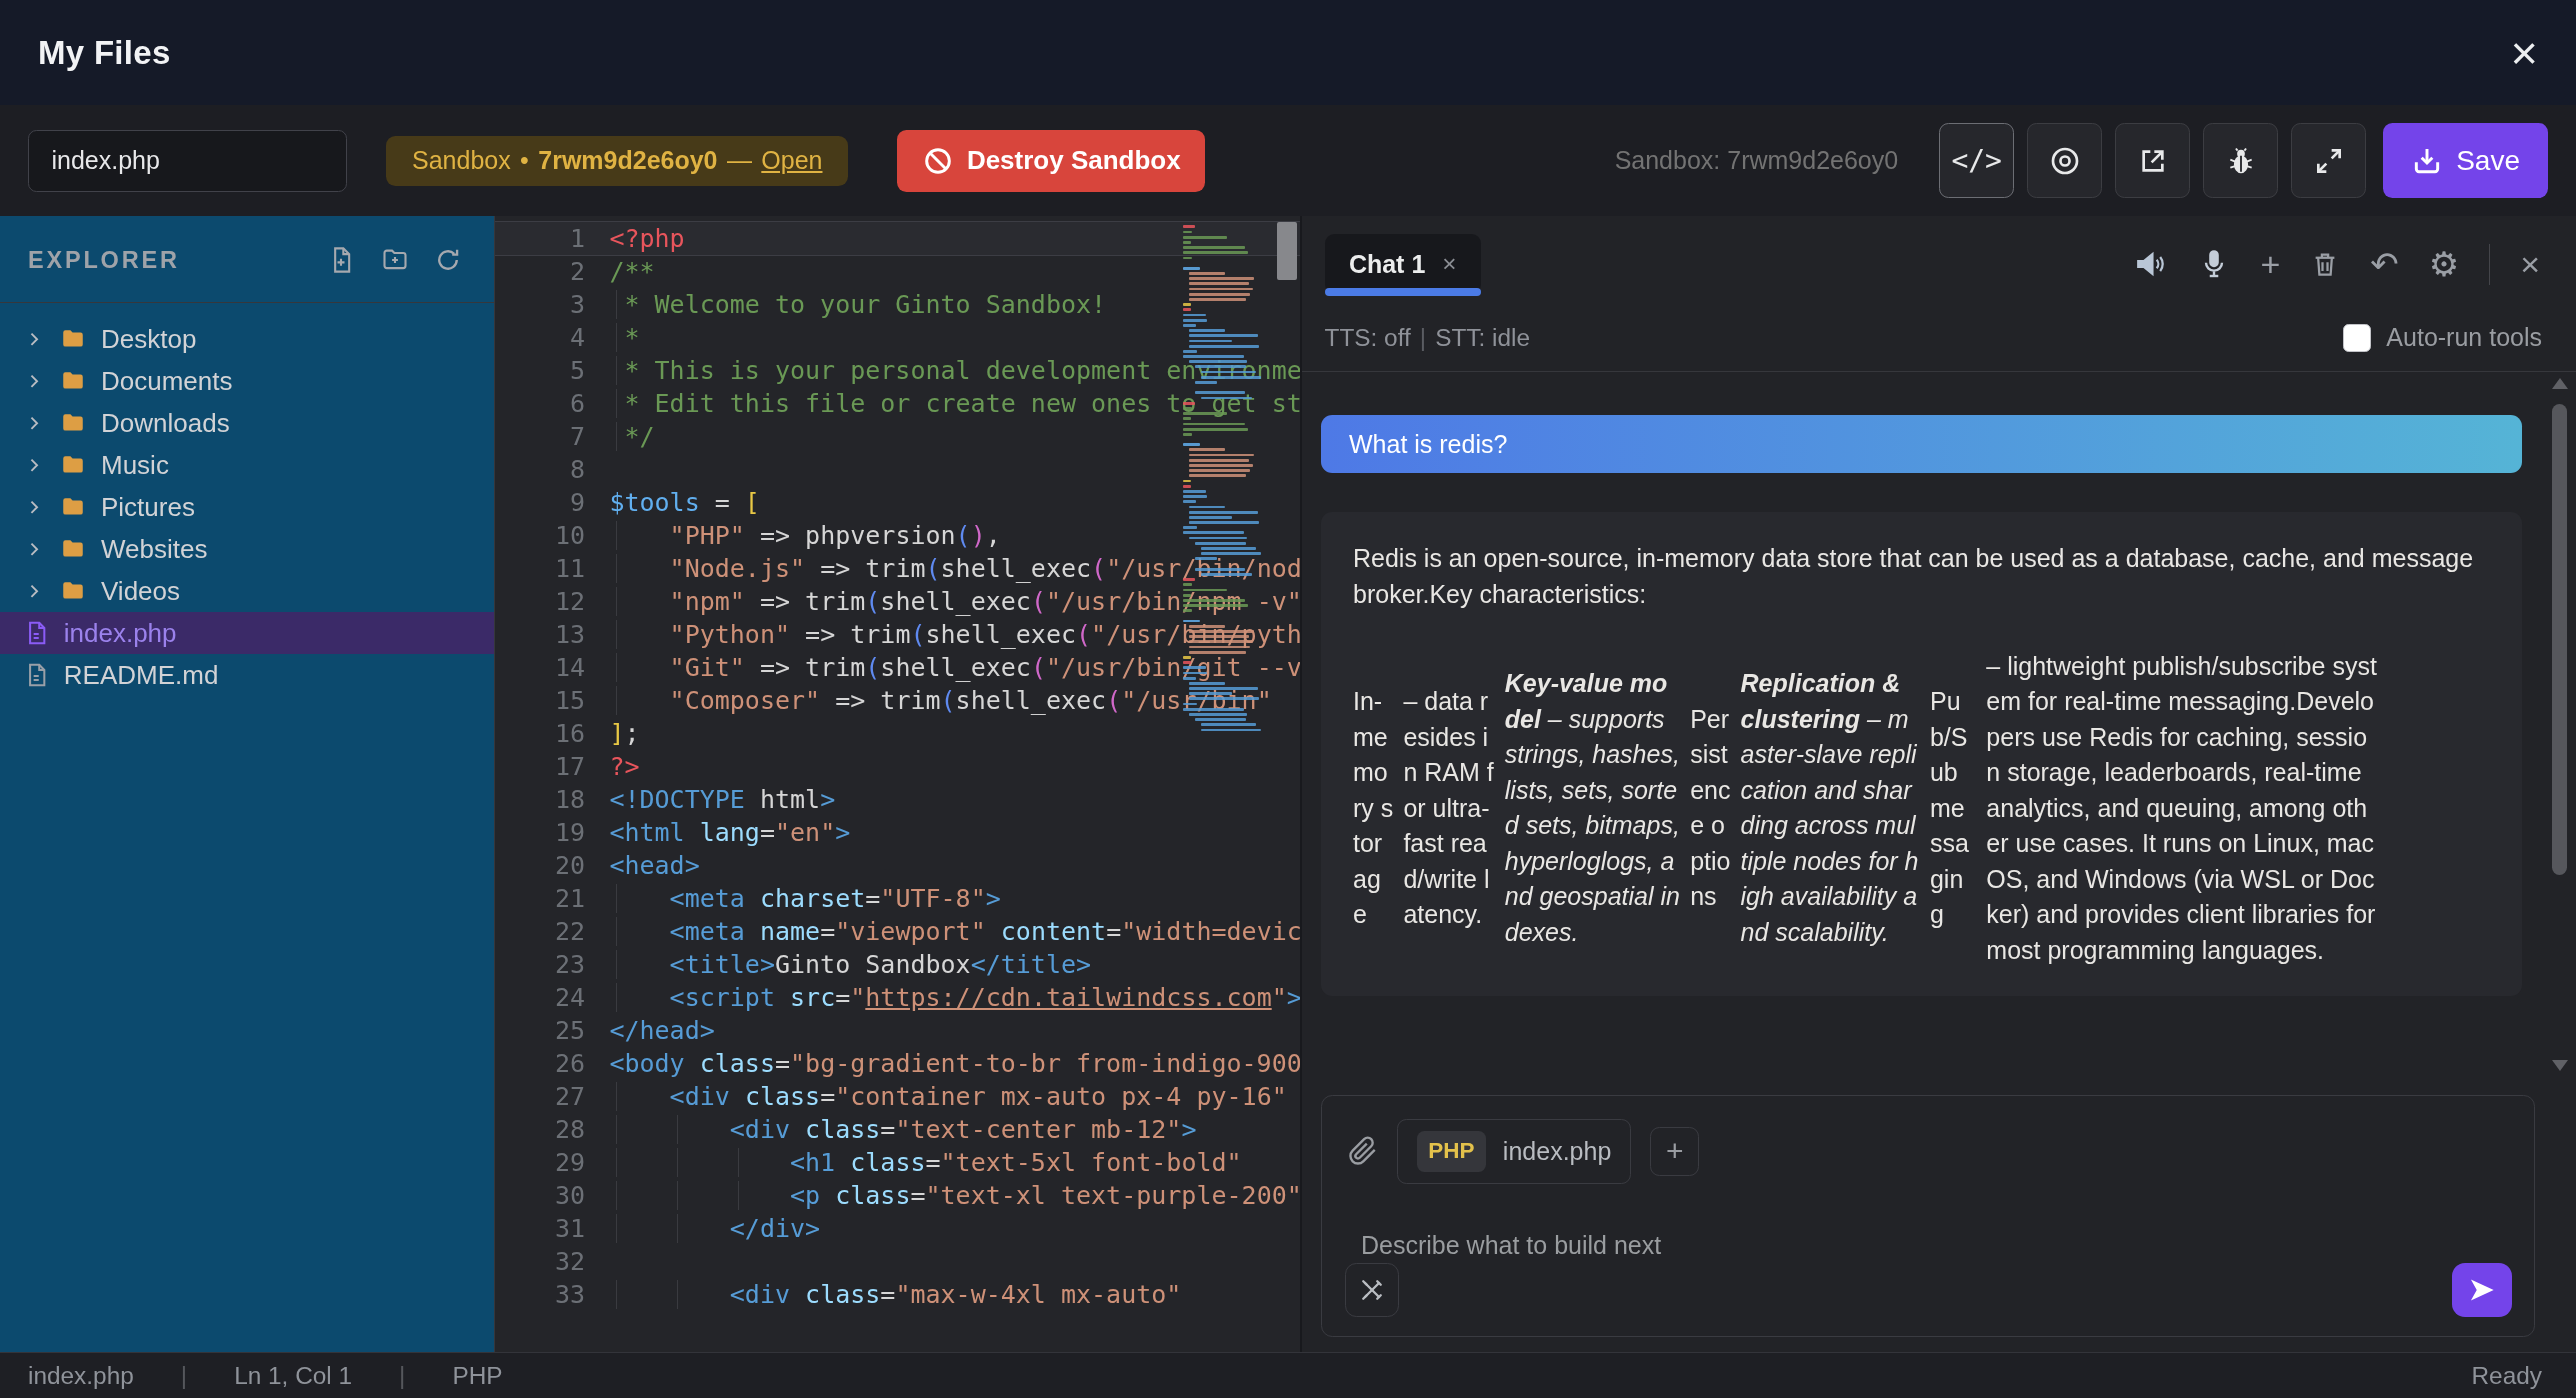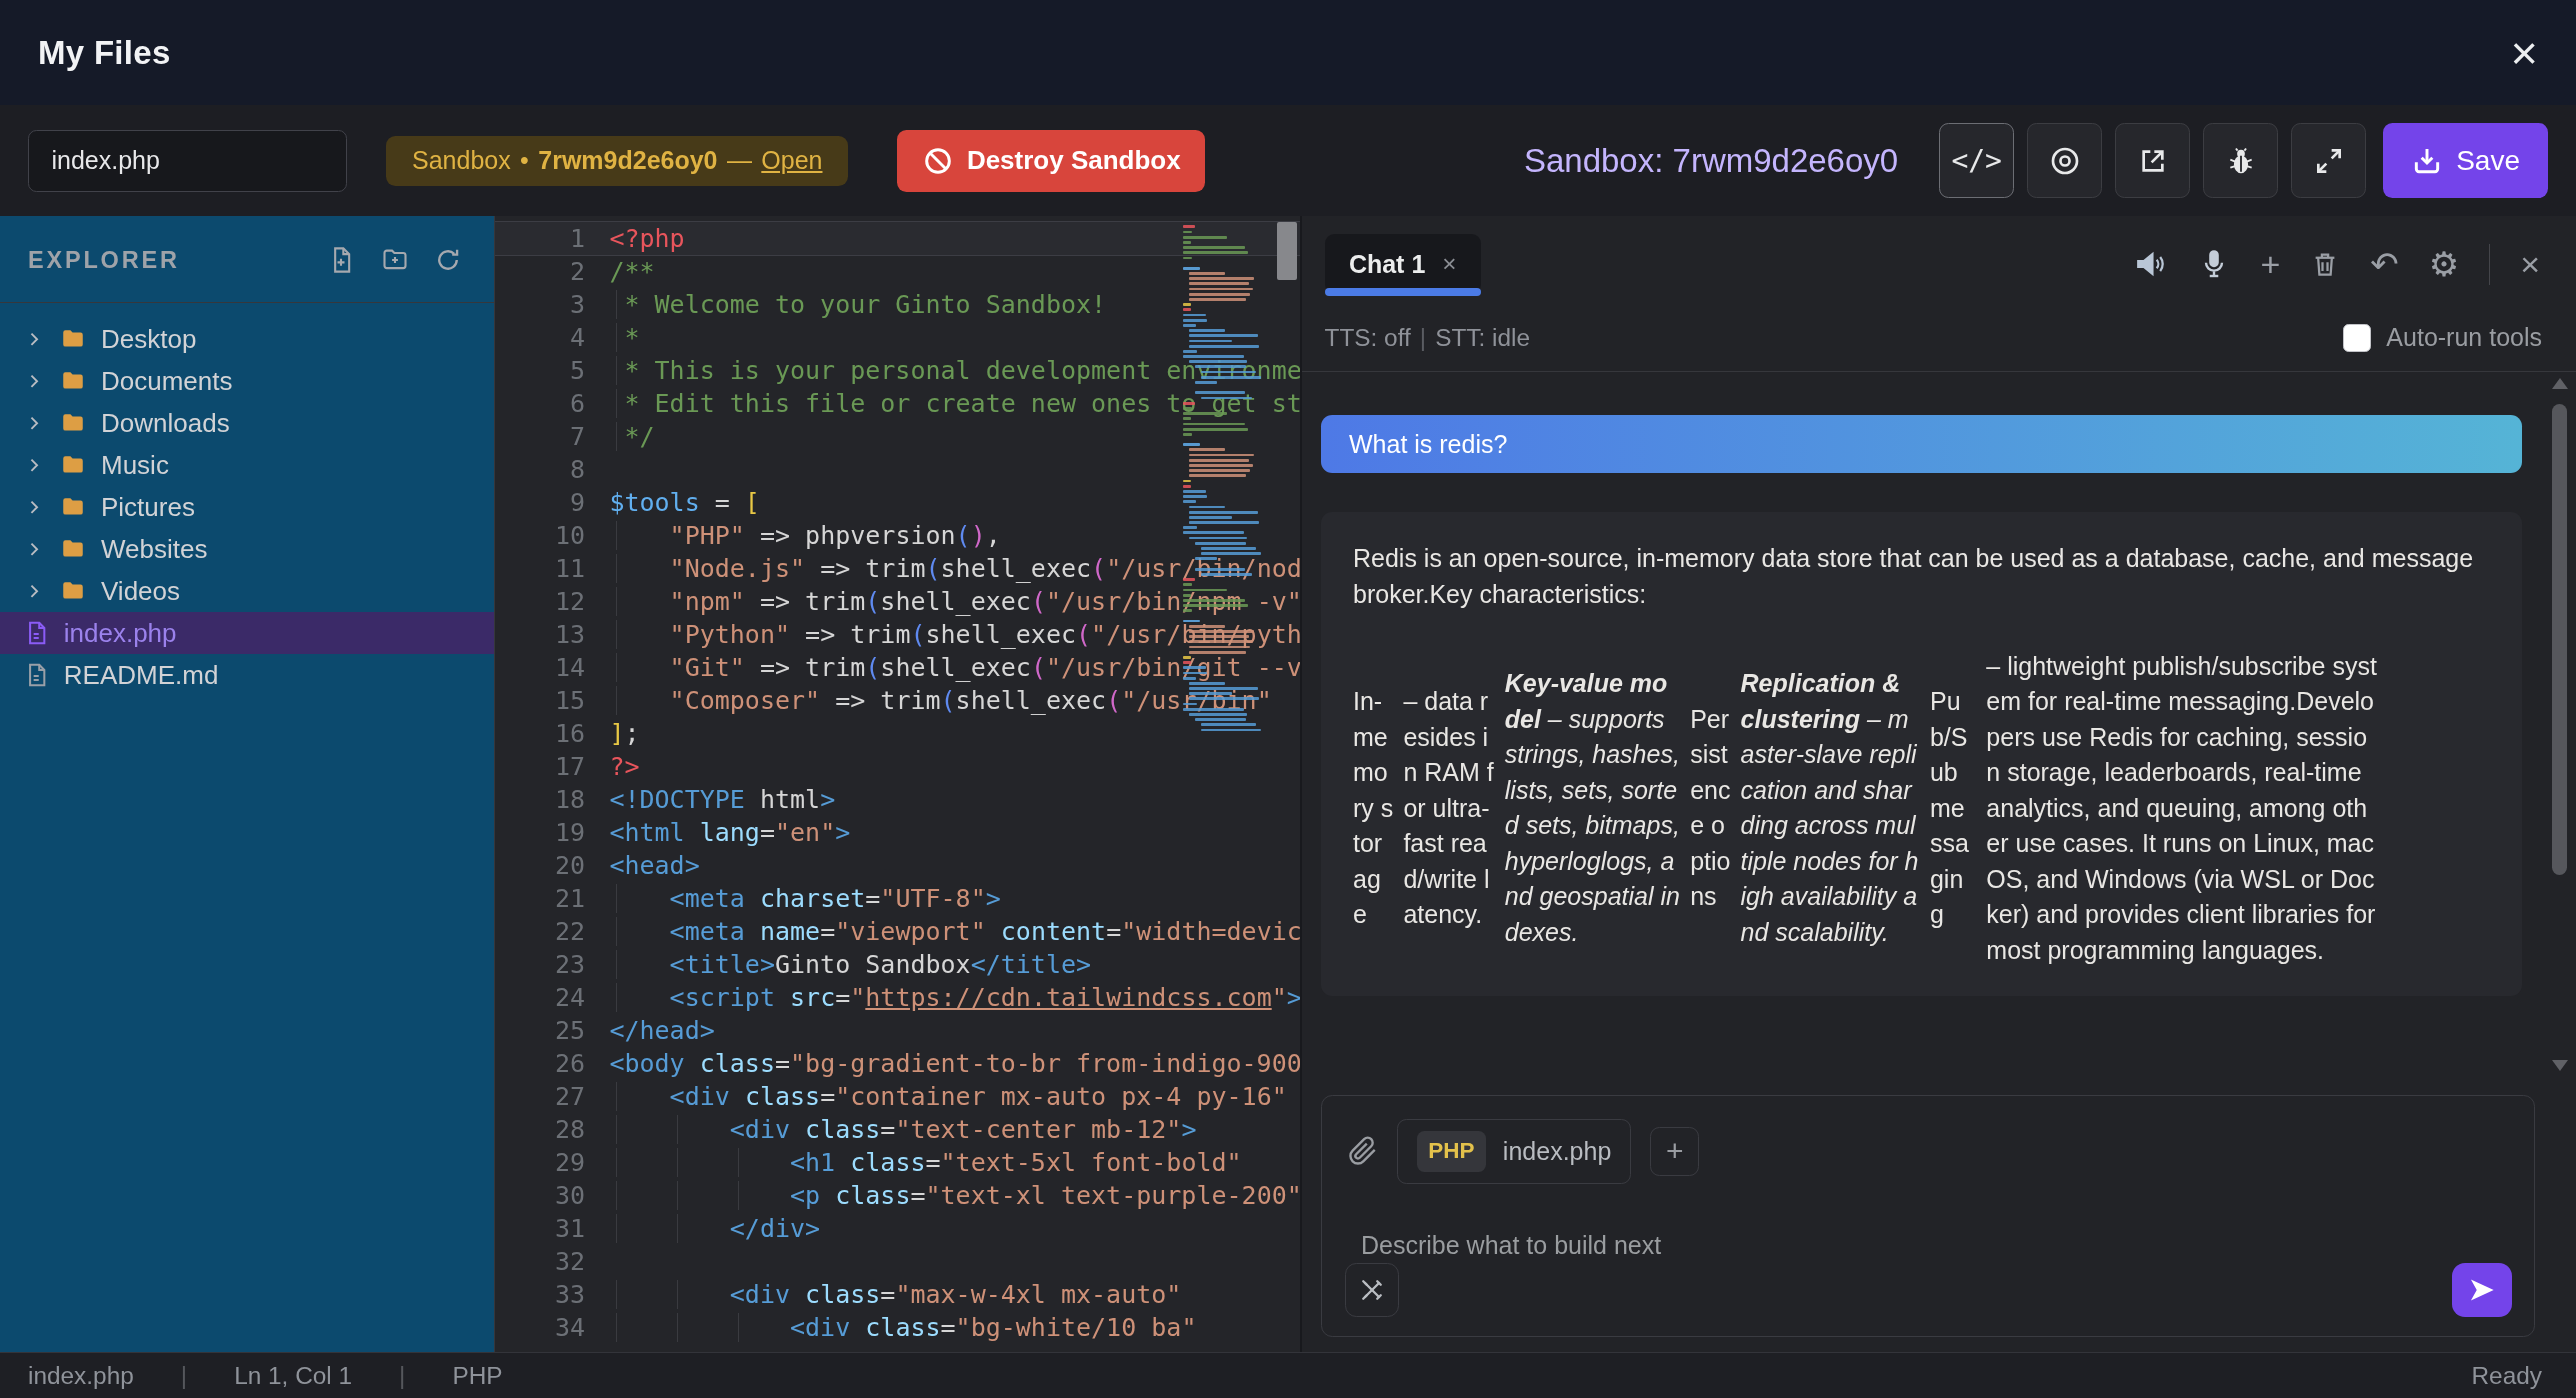--- a/index.html
+++ b/index.html
@@ -17,21 +17,21 @@
   .toolbar{height:111px;background:#1d1e23;display:flex;align-items:center;padding:0 28px;gap:0;flex:0 0 auto;}
   .filename{width:319px;height:62px;background:#17181c;border:0.9px solid #41424a;border-radius:8.4px;color:#e8e8ea;
     font-size:25px;padding:0 22.5px;outline:none;font-family:"Liberation Sans",sans-serif;}
   .badge{margin-left:39px;height:50px;border-radius:9.4px;background:var(--badge-bg,#473a18);color:var(--badge-amber,#e0b343);
     display:flex;align-items:center;padding:0 26px;font-size:25px;gap:9.4px;white-space:nowrap;}
   .badge b{font-weight:700;}
   .badge .open{text-decoration:underline;cursor:pointer;}
   .destroy{margin-left:49px;height:62px;border:none;border-radius:9.4px;background:var(--destroy-red,#d8453c);color:#fff;
     font-size:26px;font-weight:700;display:flex;align-items:center;gap:13px;padding:0 24.4px;cursor:pointer;font-family:"Liberation Sans",sans-serif;}
   .tb-spacer{flex:1;}
-  .sandbox-status{color:#c4b5fd;font-size:33px;margin-right:28px;white-space:nowrap;}
+  .sandbox-status{color:#737373;font-size:25px;margin-right:28px;white-space:nowrap;}
   .icon-btn{width:75px;height:75px;border-radius:9.4px;background:#26272c;border:0.9px solid #3c3d42;color:#e8e9ea;
     display:flex;align-items:center;justify-content:center;margin-left:13px;cursor:pointer;font-size:26px;}
   .icon-btn.hl{border-color:#6c6e74;}
   .icon-btn svg{stroke:#e8e9ea;}
   .code-glyph{font-family:"DejaVu Sans Mono",monospace;font-size:28px;color:#e8e9ea;}
   .save{margin-left:17px;height:75px;border:none;border-radius:9.4px;background:var(--accent-purple,#7444ea);color:#fff;
     font-size:28px;display:flex;align-items:center;gap:13px;padding:0 28px;cursor:pointer;font-family:"Liberation Sans",sans-serif;}
 
   
   .main{flex:1;display:flex;min-height:0;}
@@ -461,24 +461,20 @@
             <span class="gut">31</span>
             <span class="ctext"><span class="guide" style="left: 31px;"></span><span class="guide" style="left: 92px;"></span><span class="c-wht">        </span><span class="c-tag">&lt;/div&gt;</span></span>
           </div>
           <div class="cline">
             <span class="gut">32</span>
             <span class="ctext"></span>
           </div>
           <div class="cline">
             <span class="gut">33</span>
             <span class="ctext"><span class="guide" style="left: 31px;"></span><span class="guide" style="left: 92px;"></span><span class="c-wht">        </span><span class="c-tag">&lt;div </span><span class="c-attr">class</span><span class="c-wht">=</span><span class="c-str">"max-w-4xl mx-auto"</span></span>
-          </div>
-          <div class="cline">
-            <span class="gut">34</span>
-            <span class="ctext"><span class="guide" style="left: 31px;"></span><span class="guide" style="left: 92px;"></span><span class="guide" style="left: 153px;"></span><span class="c-wht">            </span><span class="c-tag">&lt;div </span><span class="c-attr">class</span><span class="c-wht">=</span><span class="c-str">"bg-white/10 ba"</span></span>
           </div>
         </div>
       <div class="minimap" id="minimap">
           <div class="mm-bar" style="margin-left: 0px; width: 11.5px; background: rgb(232, 85, 92);"></div>
           <div class="mm-bar" style="margin-left: 0px; width: 9.2px; background: rgb(106, 153, 85);"></div>
           <div class="mm-bar" style="margin-left: 0px; width: 44px; background: rgb(106, 153, 85);"></div>
           <div class="mm-bar" style="margin-left: 0px; width: 8px; background: rgb(106, 153, 85);"></div>
           <div class="mm-bar" style="margin-left: 0px; width: 62px; background: rgb(106, 153, 85);"></div>
           <div class="mm-bar" style="margin-left: 0px; width: 65px; background: rgb(106, 153, 85);"></div>
           <div class="mm-bar" style="margin-left: 0px; width: 9.2px; background: rgb(106, 153, 85);"></div>

